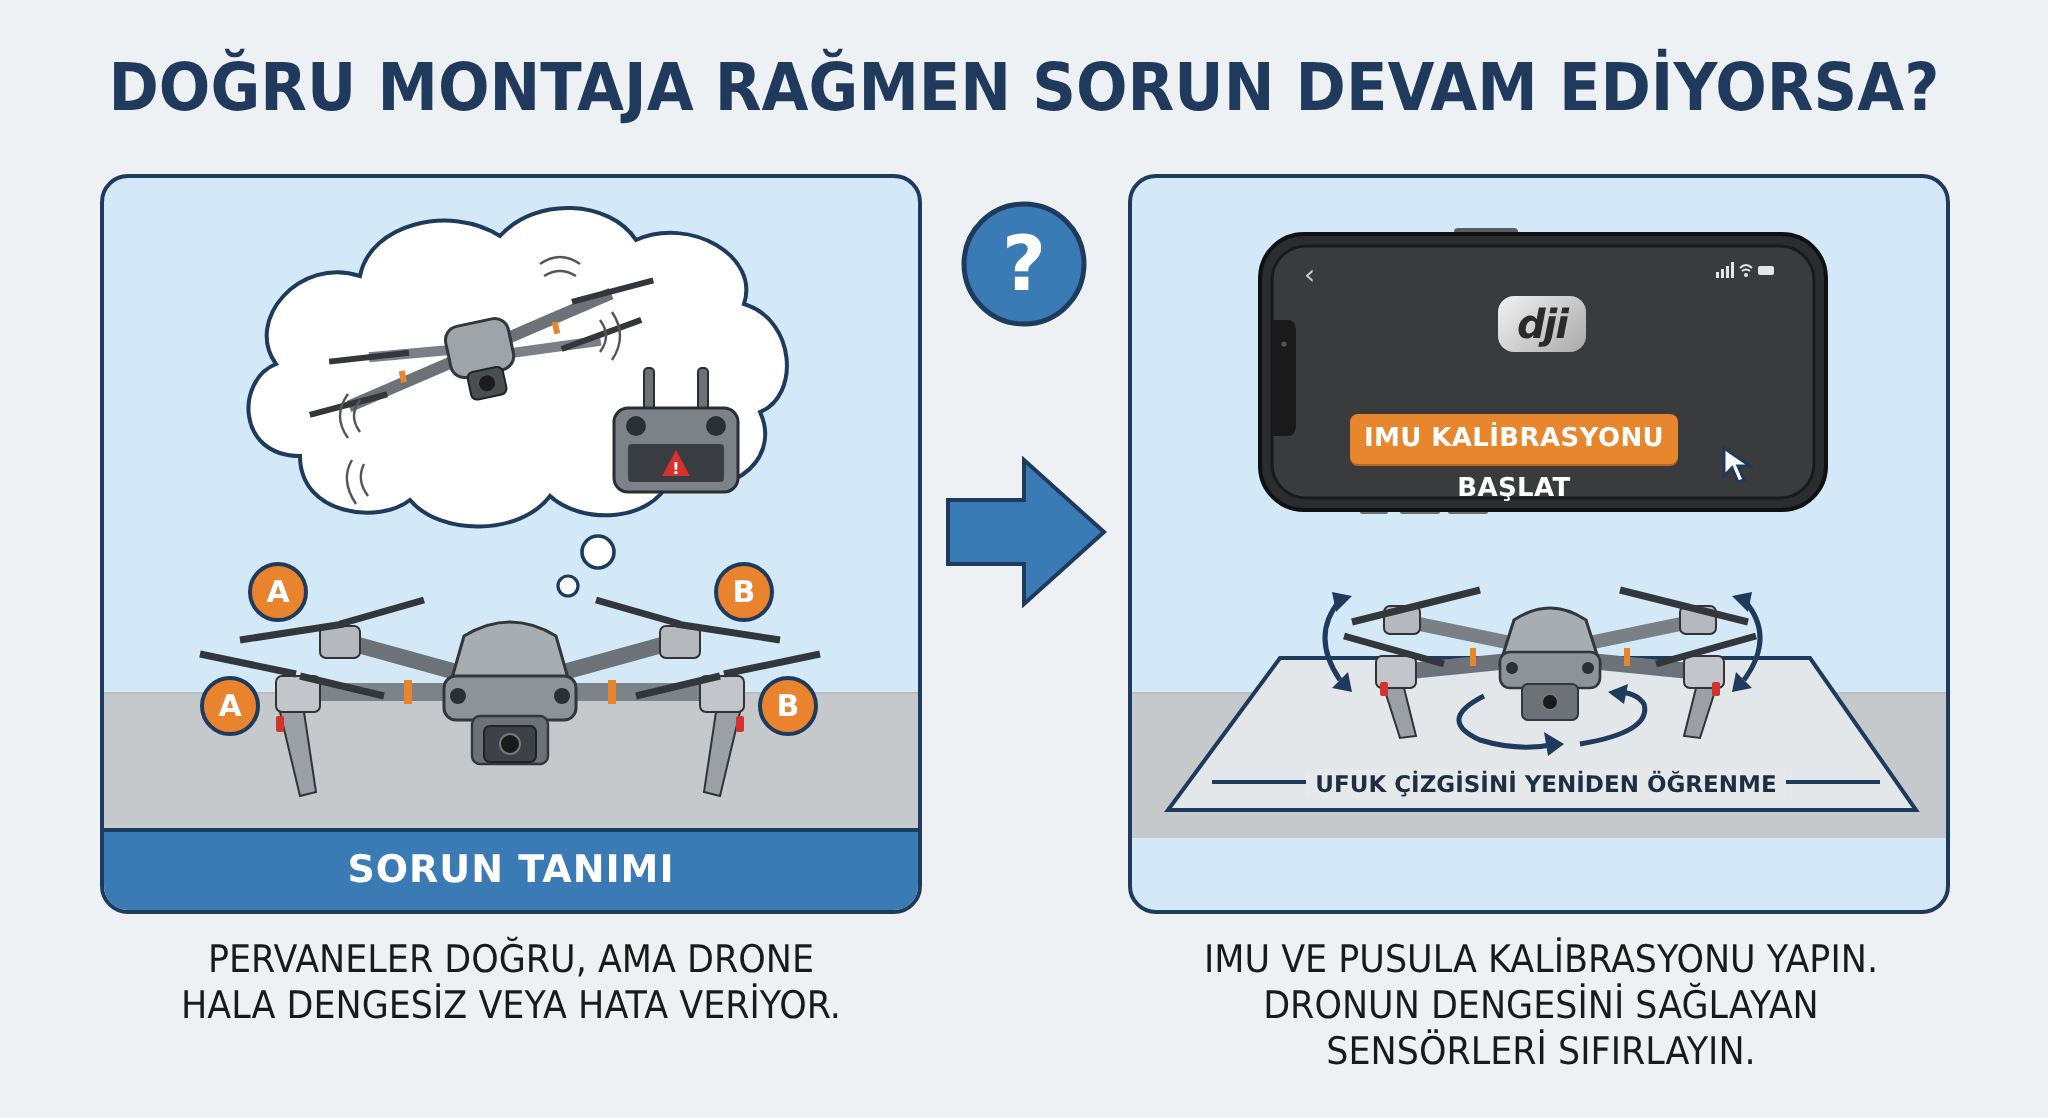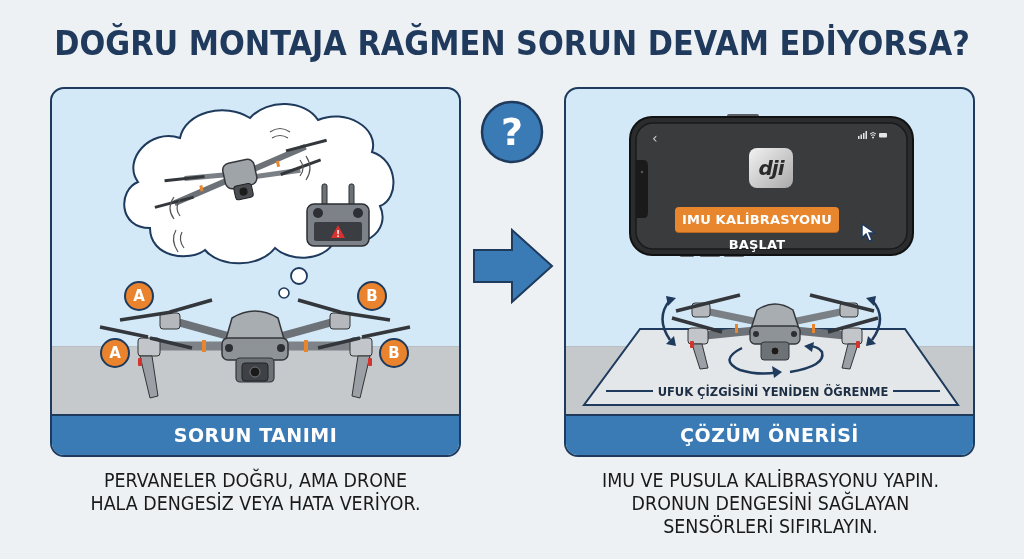--- a/index.html
+++ b/index.html
@@ -9,21 +9,21 @@
   .panel.left{left:50px;}
   .panel.right{left:564px;}
   .ground{position:absolute;left:0;right:0;top:257px;height:72px;background:#c5c9cc;border-top:1px solid #b8bec2;}
   .banner{position:absolute;left:0;right:0;bottom:0;height:39px;background:#3b7bb5;border-top:2px solid #1e3a5c;color:#fff;font-weight:bold;font-size:19px;text-align:center;line-height:39px;letter-spacing:0.5px;}
   .caption{position:absolute;text-align:center;font-size:19px;color:#1a1a1a;line-height:23px;transform:scaleX(0.92);transform-origin:center;}
   .caption.left{left:40px;width:431px;top:469px;}
   .caption.right{left:548px;width:445px;top:469px;}
   .scene{position:absolute;left:0;top:0;}
   .q-badge{position:absolute;left:480px;top:100px;width:64px;height:64px;}
   .arrow{position:absolute;left:472px;top:228px;width:82px;height:76px;}
-  .app-icon{position:absolute;left:749px;top:148px;width:44px;height:40px;border-radius:8px;background:linear-gradient(135deg,#f2f2f2,#a9a9a9);display:flex;align-items:center;justify-content:center;font-style:italic;font-weight:bold;font-size:20px;color:#2a2a2a;letter-spacing:-1px;}
+  .app-icon{position:absolute;left:749px;top:148px;width:44px;height:28px;border-radius:8px;background:linear-gradient(135deg,#f2f2f2,#a9a9a9);display:flex;align-items:center;justify-content:center;font-style:italic;font-weight:bold;font-size:20px;color:#2a2a2a;letter-spacing:-1px;}
   .imu-btn{position:absolute;left:675px;top:207px;width:164px;height:25px;border-radius:4px;background:#e8862e;color:#fff;font-weight:bold;font-size:13px;line-height:25px;text-align:center;letter-spacing:0.2px;box-shadow:0 1px 0 #b9661f;}
   .back-chev{position:absolute;left:652px;top:130px;color:#cfcfcf;font-size:14px;}
   .platform-label{position:absolute;left:604px;top:385px;width:338px;text-align:center;font-size:11.5px;color:#1d2f45;font-weight:bold;}
   .platform-label span{background:#e6e8ea;padding:0 5px;}
   .badge{position:absolute;width:26px;height:26px;border-radius:50%;background:#e9832d;border:2px solid #1e3a5c;color:#fff;font-weight:bold;font-size:15px;text-align:center;line-height:26px;box-sizing:content-box;}
 </style>
 </head>
 <body>
 
 <div class="title">DOĞRU MONTAJA RAĞMEN SORUN DEVAM EDİYORSA?</div>
@@ -125,21 +125,20 @@
 <svg class="q-badge" viewBox="0 0 64 64">
   <circle cx="32" cy="32" r="30" fill="#3b7bb5" stroke="#1e3a5c" stroke-width="2.5"></circle>
   <text x="32" y="45" text-anchor="middle" font-size="38" font-weight="bold" fill="#ffffff" font-family="DejaVu Sans, sans-serif">?</text>
 </svg>
 <svg class="arrow" viewBox="0 0 82 76">
   <polygon points="2,22 40,22 40,2 80,38 40,74 40,54 2,54" fill="#3b7bb5" stroke="#1e3a5c" stroke-width="2"></polygon>
 </svg>
 
 <div class="panel right">
   <div class="ground"></div>
-  <div class="banner">ÇÖZÜM ÖNERİSİ</div>
 </div>
 
 <svg class="scene" width="1024" height="559">
 
   <g>
     <rect x="727" y="114" width="32" height="4" rx="2" fill="#5a5e62"></rect>
     <rect x="680" y="254" width="14" height="3" rx="1" fill="#6c7074"></rect>
     <rect x="700" y="254" width="20" height="3" rx="1" fill="#6c7074"></rect>
     <rect x="724" y="254" width="20" height="3" rx="1" fill="#6c7074"></rect>
     <rect x="630" y="117" width="283" height="138" rx="22" fill="#2b2c2e" stroke="#111" stroke-width="2"></rect>

